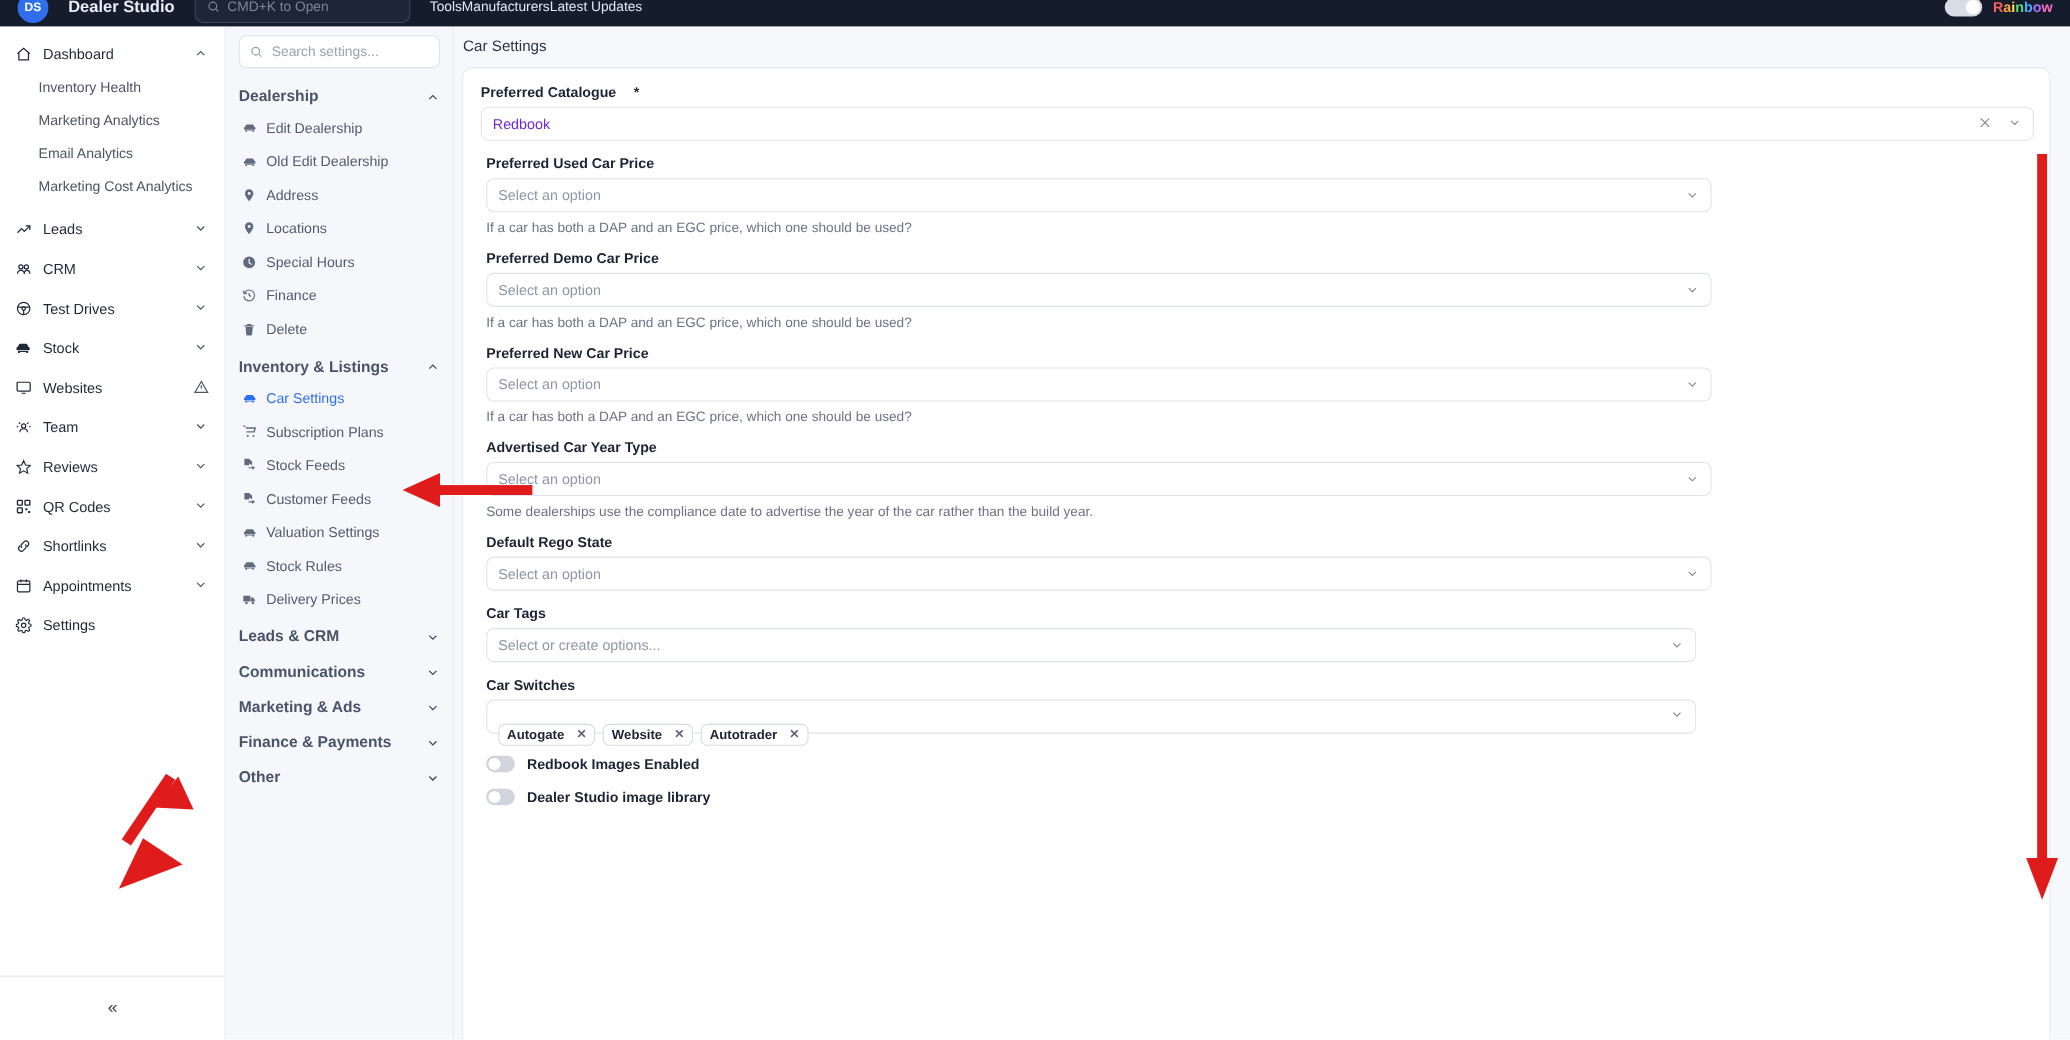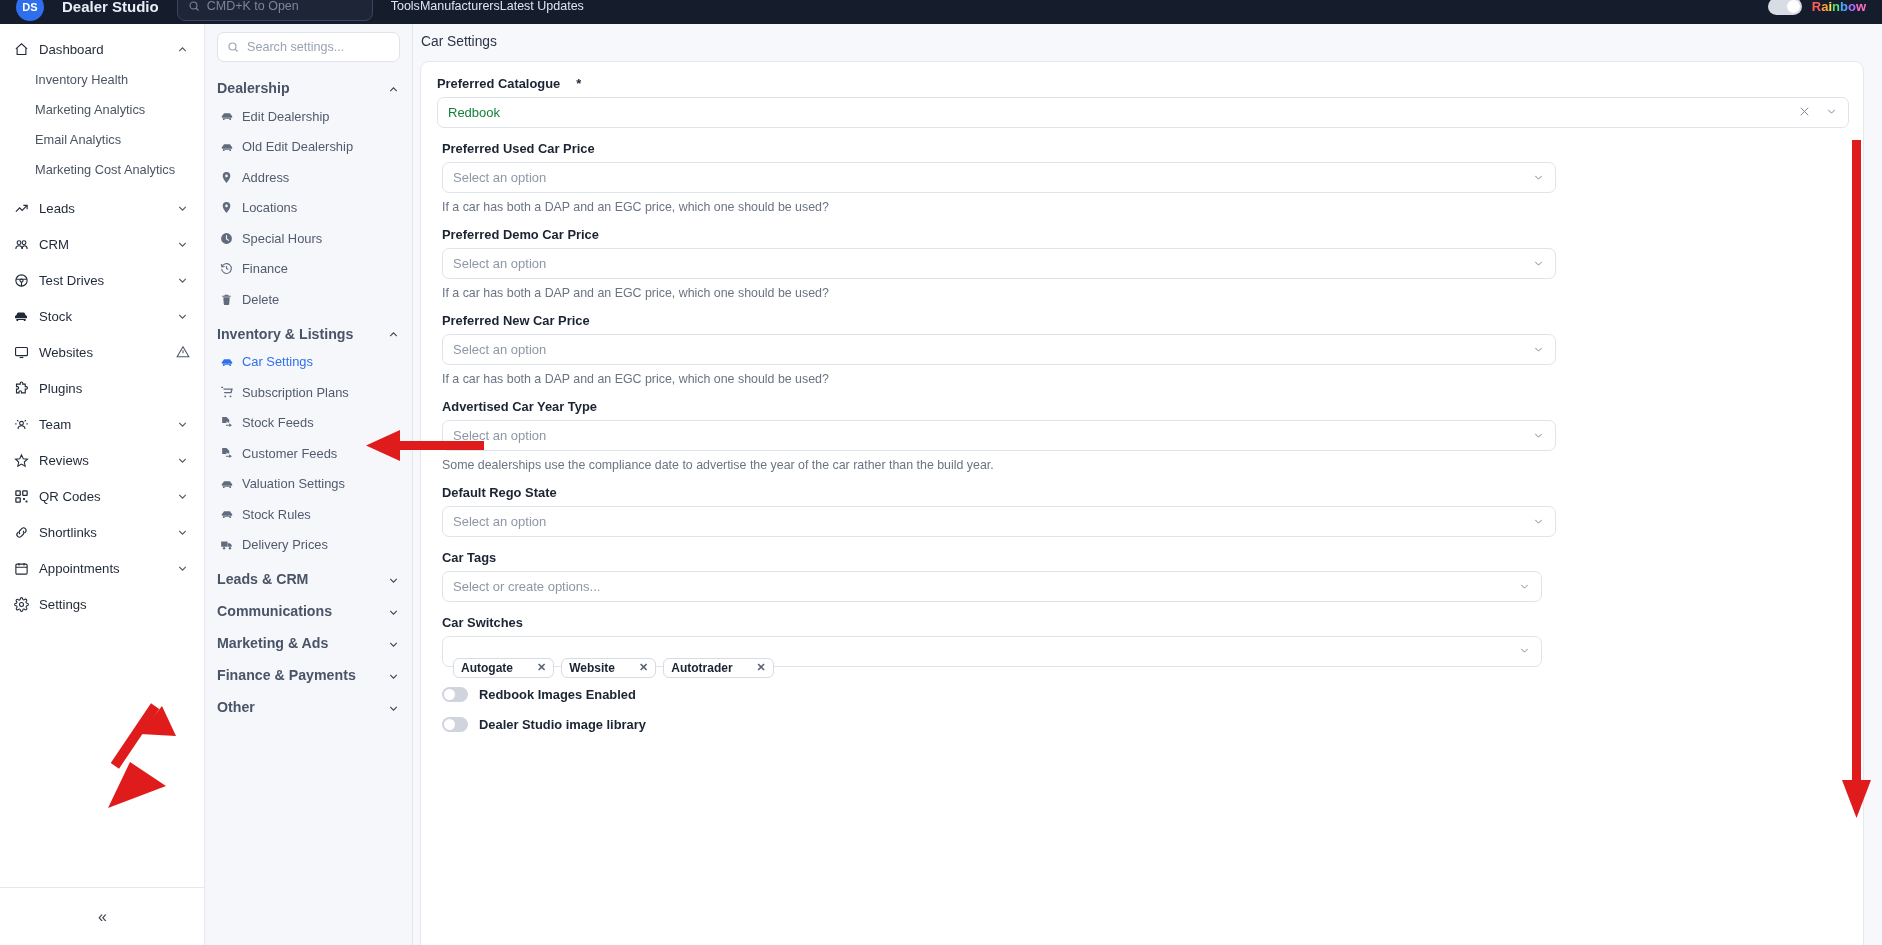--- a/index.html
+++ b/index.html
@@ -141,37 +141,37 @@
     padding: 14px 16px;
   }
   .f-label {
     font-size: 12.9px; font-weight: bold; color: #1b2433; margin-bottom: 6px;
     display: flex; align-items: center; gap: 16px;
   }
   .req { color: #1b2433; }
   .f-input {
     height: 31px; border: 1px solid #dfe3ec; border-radius: 7px;
     display: flex; align-items: center; padding: 0 10px;
-    font-size: 13px; color: #15803d; background: #fff;
+    font-size: 13px; color: #6d28d9; background: #fff;
   }
   .f-input.placeholder { color: #8e97a6; }
   .f-input .right {
     margin-left: auto; display: flex; align-items: center; gap: 14px; color: #7b8494;
   }
   .f-hint { font-size: 12.4px; color: #6b7483; margin-top: 7px; }
   .f-block { margin-bottom: 13px; }
   .indent { margin-left: 5px; }
 
   .tag-input {
     height: 31px; border: 1px solid #dfe3ec; border-radius: 7px;
     display: flex; align-items: center; gap: 7px; padding: 0 10px;
   }
   .tag {
     border: 1px solid #d6dbe5; border-radius: 6px; background: #fff;
-    height: 20px; display: flex; align-items: center; gap: 24px;
+    height: 20px; display: flex; align-items: center; gap: 11px;
     padding: 6px 7px; font-size: 12px; color: #1b2433; font-weight: bold; margin-top: 32px;
   }
   .tag .x { color: #5b6577; font-size: 11px; cursor: pointer; }
 
   .toggle-row {
     display: flex; align-items: center; gap: 11px; height: 28px; margin-top: 2px;
   }
   .sw {
     width: 26px; height: 15px; border-radius: 8px; position: relative;
     flex: 0 0 26px; background: #cfd4dd;
@@ -294,28 +294,20 @@
           <path d="M9 20h6"></path>
         </svg>
       </span>
     <span class="label">Websites</span>
     <span class="chev nav-warn"><svg width="14" height="14" viewBox="0 0 24 24" fill="none" stroke="currentColor" stroke-width="1.8">
           <path d="M12 3L2 20h20z"></path>
           <path d="M12 9v5M12 17h.01"></path>
         </svg></span>
   </div>
 
-  <div class="nav-row" style="height:36px">
-    <span class="ico">
-        <svg width="15" height="15" viewBox="0 0 24 24" fill="none" stroke="currentColor" stroke-width="1.8">
-          <path d="M10 3.5a2 2 0 1 1 4 0V5h4v4h1.5a2 2 0 1 1 0 4H18v6h-6v-1.5a2 2 0 1 0-4 0V19H4v-6H5.5a2 2 0 1 0 0-4H4V5h6z"></path>
-        </svg>
-      </span>
-    <span class="label">Plugins</span>
-  </div>
 
   <div class="nav-row" style="height:36px">
     <span class="ico">
         <svg width="15" height="15" viewBox="0 0 24 24" fill="none" stroke="currentColor" stroke-width="1.7">
           <circle cx="12" cy="10" r="3"></circle>
           <path d="M6.5 19c0-3 2.5-5 5.5-5s5.5 2 5.5 5"></path>
           <path d="M5 5l2 2M19 5l-2 2M4 11H2M22 11h-2"></path>
         </svg>
       </span>
     <span class="label">Team</span>

